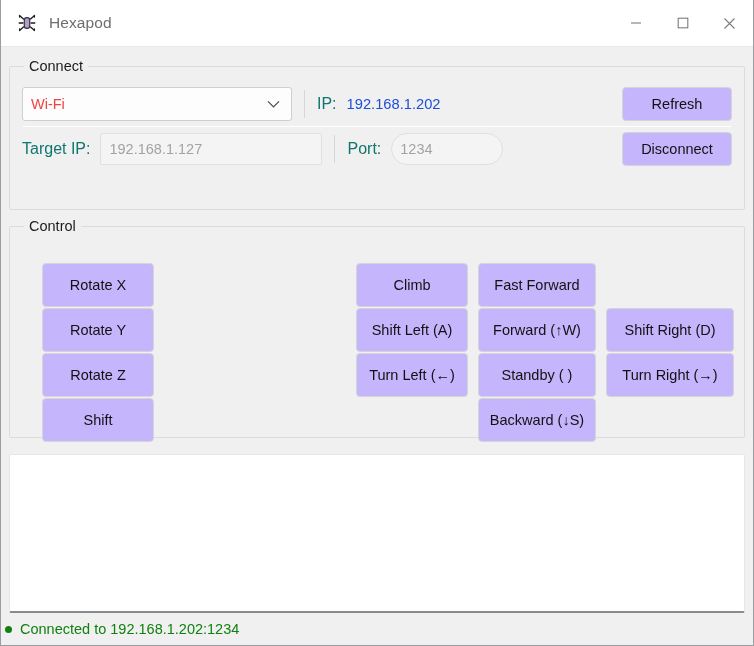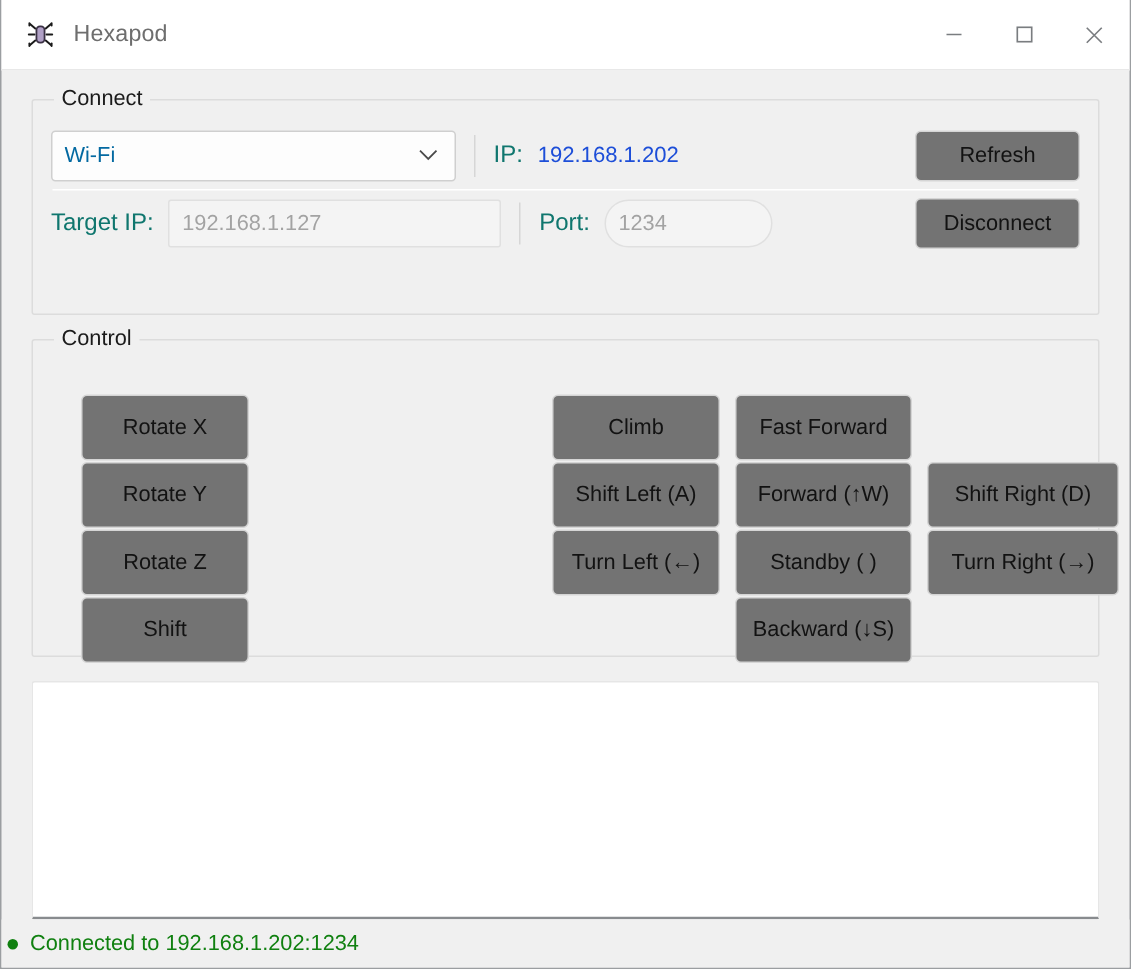--- a/index.html
+++ b/index.html
@@ -59,21 +59,21 @@
     height: 46px;
     display: flex;
     align-items: center;
     justify-content: center;
     color: #8a8d90;
   }
 
   
   .content {
     flex: 1 1 auto;
-    padding: 0 20px;
+    padding: 0 8px;
     display: flex;
     flex-direction: column;
     box-sizing: border-box;
   }
 
   .groupbox {
     position: relative;
     border: 1px solid #dcdcdc;
     border-radius: 2px;
     background: transparent;
@@ -106,21 +106,21 @@
 
   .sep-line {
     height: 1px;
     background: #ffffff;
     margin: 0 1px;
   }
 
   .ctl {
     font-family: "Liberation Sans", sans-serif;
     font-size: 14.5px;
-    color: #0369a1;
+    color: #ef4444;
     box-sizing: border-box;
   }
 
   select.combo {
     width: 270px;
     height: 34px;
     background: #fdfdfd;
     border: 1px solid #cfcfcf;
     border-radius: 3px;
     padding: 0 8px;
@@ -158,21 +158,21 @@
     font-size: 14.5px;
     color: #151515;
     font-family: "Liberation Sans", sans-serif;
     box-sizing: border-box;
   }
   input.field::placeholder { color: #a3a3a3; opacity: 1; }
   #target-ip-input { width: 222px; }
   #port-input { width: 112px; }
 
   .btn {
-    background: #737373;
+    background: #c4b5fd;
     border: 1px solid #d5d5d5;
     border-radius: 4px;
     font-size: 14.5px;
     color: #121212;
     font-family: "Liberation Sans", sans-serif;
     height: 34px;
     cursor: default;
     padding: 0 10px;
     white-space: nowrap;
     box-sizing: border-box;

